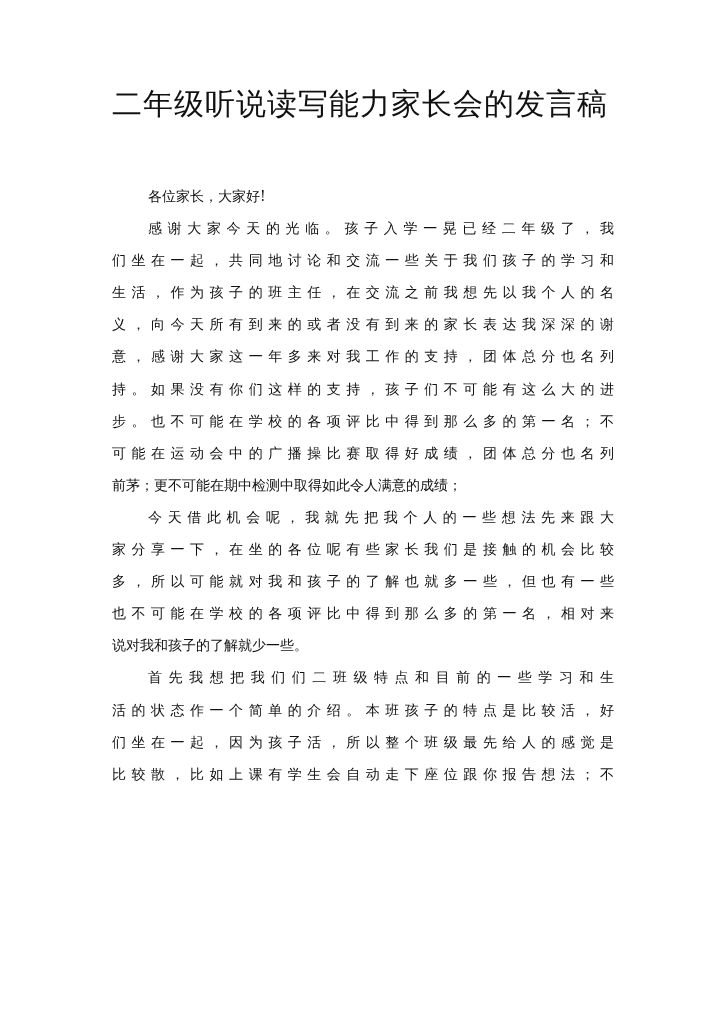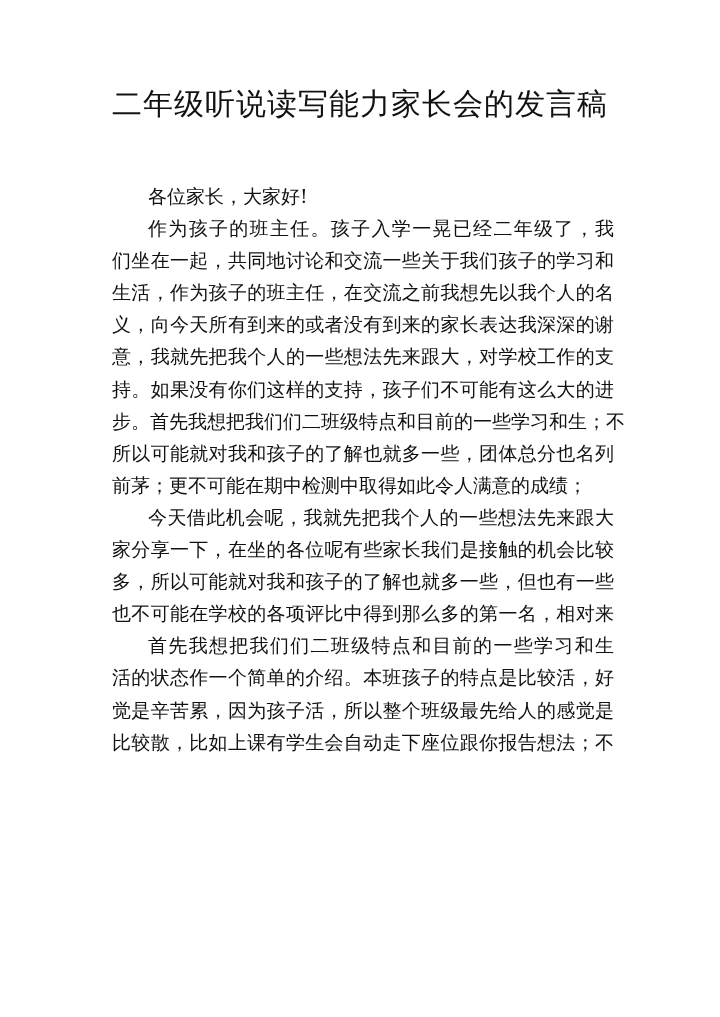--- a/index.html
+++ b/index.html
@@ -2,43 +2,44 @@
 <html><head>
 <meta charset="utf-8">
 <style>
   html, body { margin: 0; padding: 0; background: #ffffff; }
   body { width: 720px; height: 1017px; position: relative; overflow: hidden;
          font-family: "DejaVu Serif", "Liberation Serif", serif; color: #111; }
   .page { position: absolute; left: 0; top: 0; width: 720px; height: 1017px; background: #fff; }
   .title { position: absolute; left: 0; width: 720px; top: 84px; text-align: center;
            font-size: 30px; letter-spacing: 1px; color: #111; font-weight: normal; }
   .body-text { position: absolute; left: 112px; top: 180px; width: 502px; }
-  .line { height: 32.1px; line-height: 32.1px; font-size: 19px; white-space: nowrap;
+  .line { height: 32.1px; line-height: 32.1px; font-size: 14px; white-space: nowrap;
           text-align: justify; text-align-last: justify; }
   .line.indent { padding-left: 36px; }
   .line.last { text-align-last: left; }
 </style>
 </head>
 <body>
 
 <div class="page">
   <div class="title">二年级听说读写能力家长会的发言稿</div>
   <div class="body-text" id="body-text">
       <div class="line indent last">各位家长，大家好!</div>
-      <div class="line indent">作为孩子的班主任。孩子入学一晃已经二年级了，我</div>
+      <div class="line indent">感谢大家今天的光临。孩子入学一晃已经二年级了，我</div>
       <div class="line">们坐在一起，共同地讨论和交流一些关于我们孩子的学习和</div>
       <div class="line">生活，作为孩子的班主任，在交流之前我想先以我个人的名</div>
       <div class="line">义，向今天所有到来的或者没有到来的家长表达我深深的谢</div>
-      <div class="line">意，我就先把我个人的一些想法先来跟大，对学校工作的支</div>
+      <div class="line">意，感谢大家这一年多来对我工作的支持，团体总分也名列</div>
       <div class="line">持。如果没有你们这样的支持，孩子们不可能有这么大的进</div>
-      <div class="line">步。首先我想把我们们二班级特点和目前的一些学习和生；不</div>
-      <div class="line">所以可能就对我和孩子的了解也就多一些，团体总分也名列</div>
+      <div class="line">步。也不可能在学校的各项评比中得到那么多的第一名；不</div>
+      <div class="line">可能在运动会中的广播操比赛取得好成绩，团体总分也名列</div>
       <div class="line last">前茅；更不可能在期中检测中取得如此令人满意的成绩；</div>
       <div class="line indent">今天借此机会呢，我就先把我个人的一些想法先来跟大</div>
       <div class="line">家分享一下，在坐的各位呢有些家长我们是接触的机会比较</div>
       <div class="line">多，所以可能就对我和孩子的了解也就多一些，但也有一些</div>
       <div class="line">也不可能在学校的各项评比中得到那么多的第一名，相对来</div>
+      <div class="line last">说对我和孩子的了解就少一些。</div>
       <div class="line indent">首先我想把我们们二班级特点和目前的一些学习和生</div>
       <div class="line">活的状态作一个简单的介绍。本班孩子的特点是比较活，好</div>
-      <div class="line">觉是辛苦累，因为孩子活，所以整个班级最先给人的感觉是</div>
+      <div class="line">们坐在一起，因为孩子活，所以整个班级最先给人的感觉是</div>
       <div class="line">比较散，比如上课有学生会自动走下座位跟你报告想法；不</div>
     </div>
 </div>
 
 </body></html>

